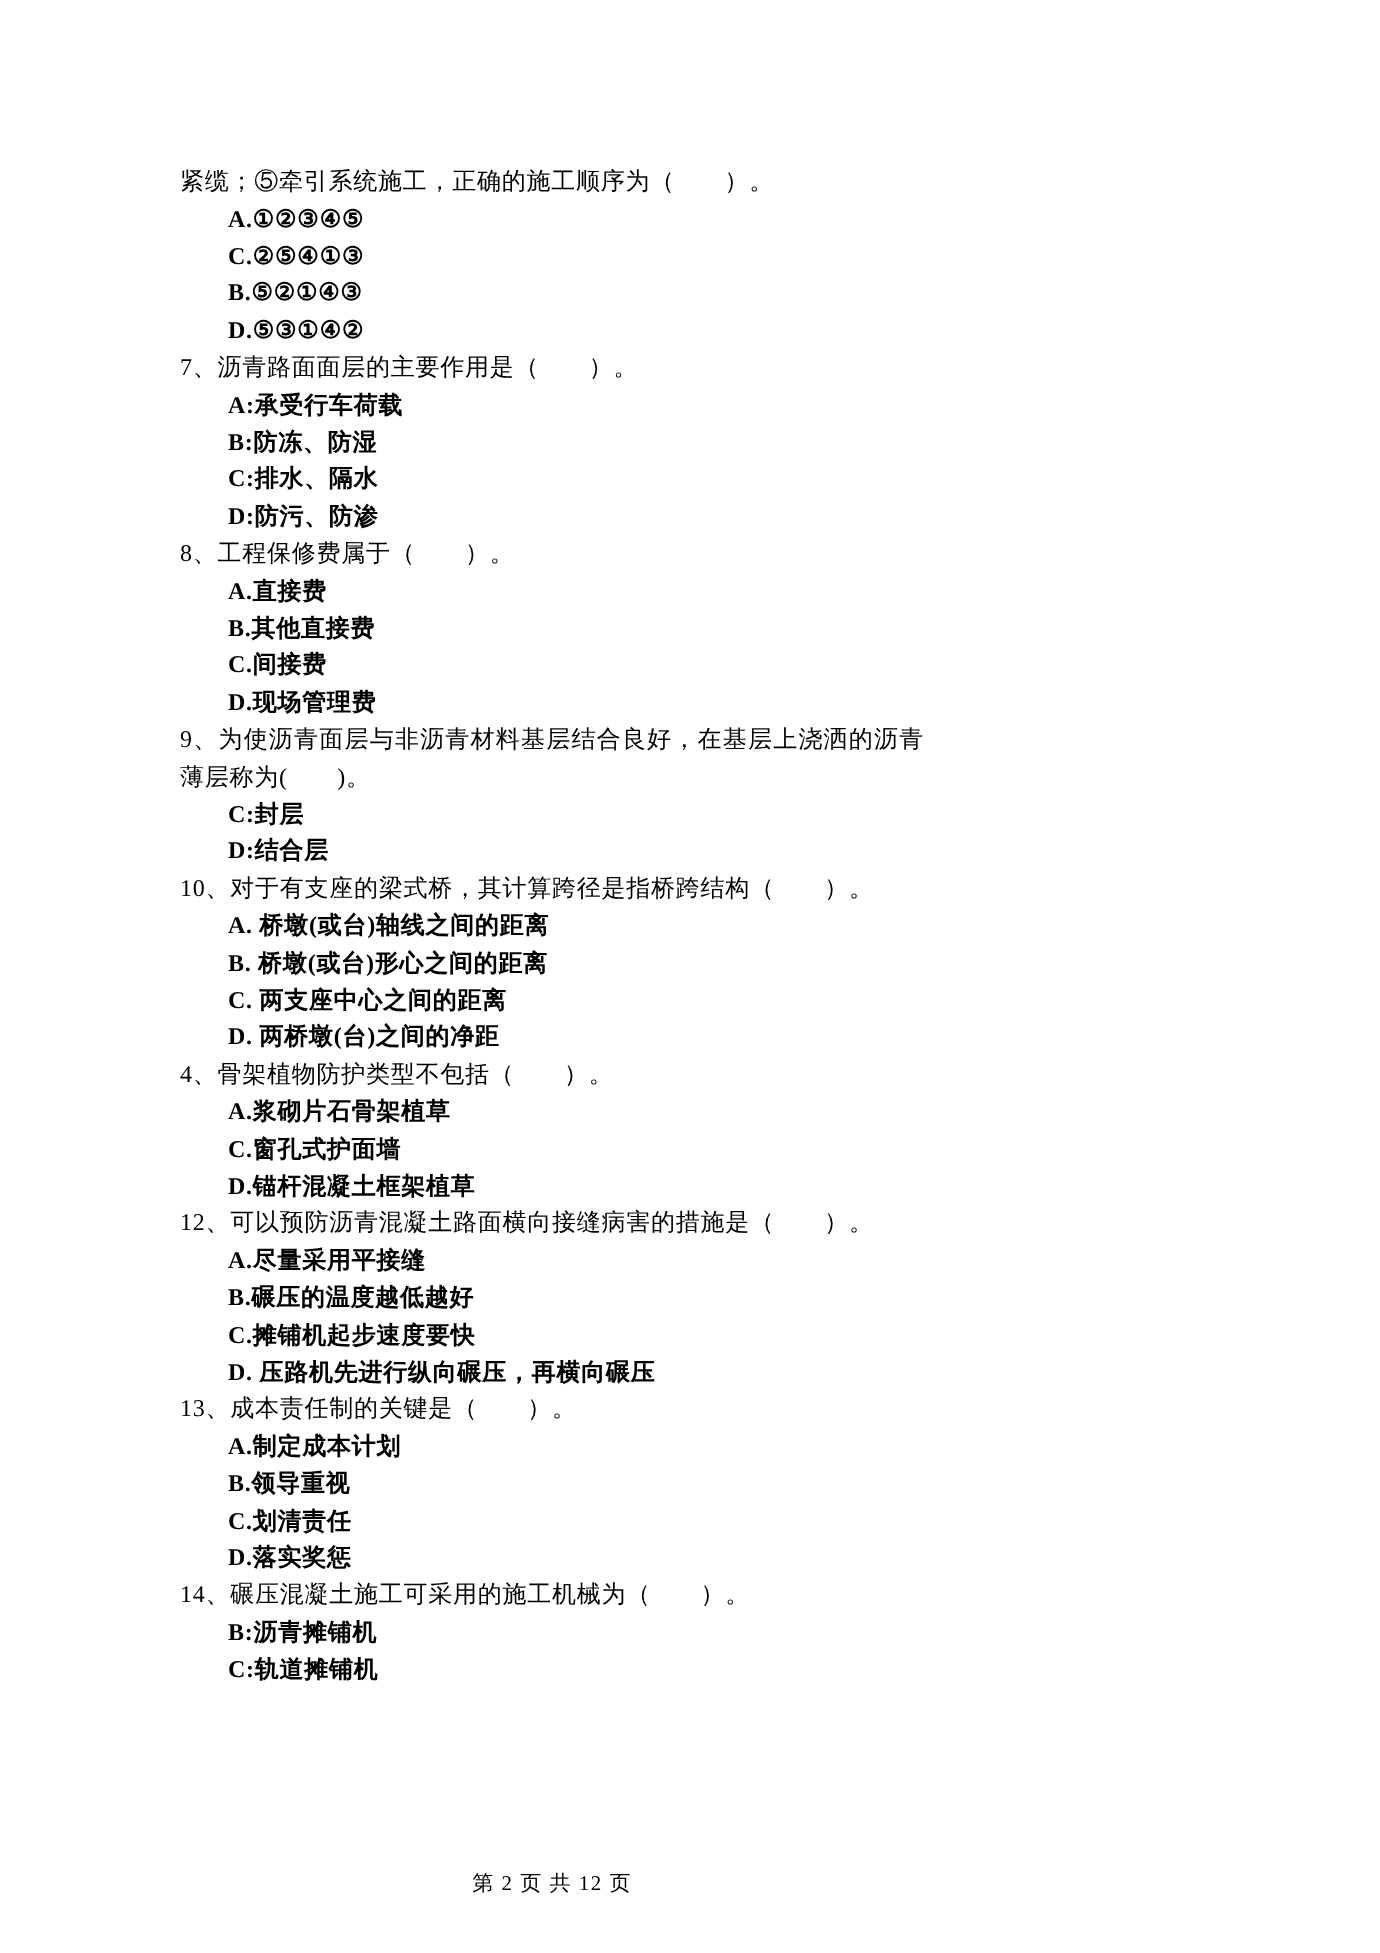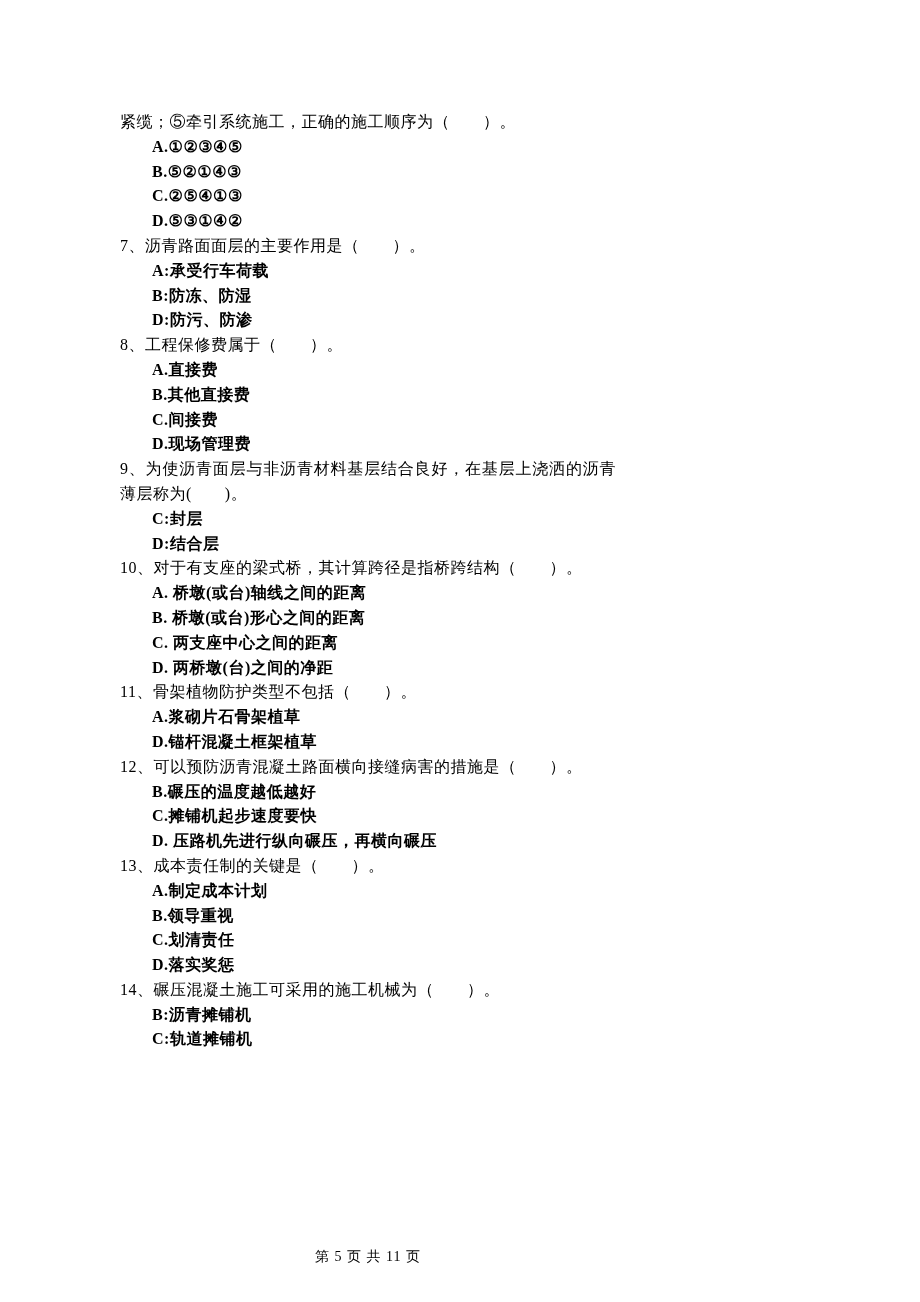--- a/index.html
+++ b/index.html
@@ -37,58 +37,61 @@
     letter-spacing: 1px;
   }
 </style>
 </head>
 <body>
 
 <div class="page">
 
   <div class="stem">紧缆；⑤牵引系统施工，正确的施工顺序为（　　）。</div>
   <div class="opt">A.①②③④⑤</div>
+  <div class="opt">C.②⑤④①③</div>
   <div class="opt">B.⑤②①④③</div>
-  <div class="opt">C.②⑤④①③</div>
   <div class="opt">D.⑤③①④②</div>
 
   <div class="stem">7、沥青路面面层的主要作用是（　　）。</div>
   <div class="opt">A:承受行车荷载</div>
   <div class="opt">B:防冻、防湿</div>
+  <div class="opt">C:排水、隔水</div>
   <div class="opt">D:防污、防渗</div>
 
   <div class="stem">8、工程保修费属于（　　）。</div>
   <div class="opt">A.直接费</div>
   <div class="opt">B.其他直接费</div>
   <div class="opt">C.间接费</div>
   <div class="opt">D.现场管理费</div>
 
   <div class="stem">9、为使沥青面层与非沥青材料基层结合良好，在基层上浇洒的沥青薄层称为(　　)。</div>
   <div class="opt">C:封层</div>
   <div class="opt">D:结合层</div>
 
   <div class="stem">10、对于有支座的梁式桥，其计算跨径是指桥跨结构（　　）。</div>
   <div class="opt">A.  桥墩(或台)轴线之间的距离</div>
   <div class="opt">B.  桥墩(或台)形心之间的距离</div>
   <div class="opt">C.  两支座中心之间的距离</div>
   <div class="opt">D.  两桥墩(台)之间的净距</div>
 
-  <div class="stem">11、骨架植物防护类型不包括（　　）。</div>
+  <div class="stem">4、骨架植物防护类型不包括（　　）。</div>
   <div class="opt">A.浆砌片石骨架植草</div>
+  <div class="opt">C.窗孔式护面墙</div>
   <div class="opt">D.锚杆混凝土框架植草</div>
 
   <div class="stem">12、可以预防沥青混凝土路面横向接缝病害的措施是（　　）。</div>
+  <div class="opt">A.尽量采用平接缝</div>
   <div class="opt">B.碾压的温度越低越好</div>
   <div class="opt">C.摊铺机起步速度要快</div>
   <div class="opt">D. 压路机先进行纵向碾压，再横向碾压</div>
 
   <div class="stem">13、成本责任制的关键是（　　）。</div>
   <div class="opt">A.制定成本计划</div>
   <div class="opt">B.领导重视</div>
   <div class="opt">C.划清责任</div>
   <div class="opt">D.落实奖惩</div>
 
   <div class="stem">14、碾压混凝土施工可采用的施工机械为（　　）。</div>
   <div class="opt">B:沥青摊铺机</div>
   <div class="opt">C:轨道摊铺机</div>
 
-  <div class="footer">第 5 页 共 11 页</div>
+  <div class="footer">第 2 页 共 12 页</div>
 </div>
 
 </body></html>

